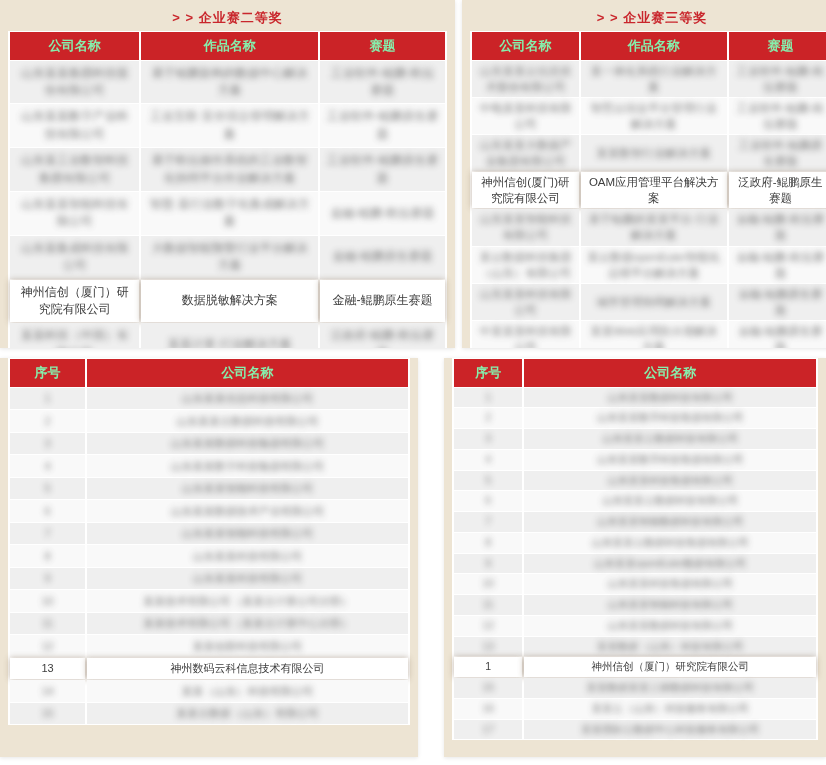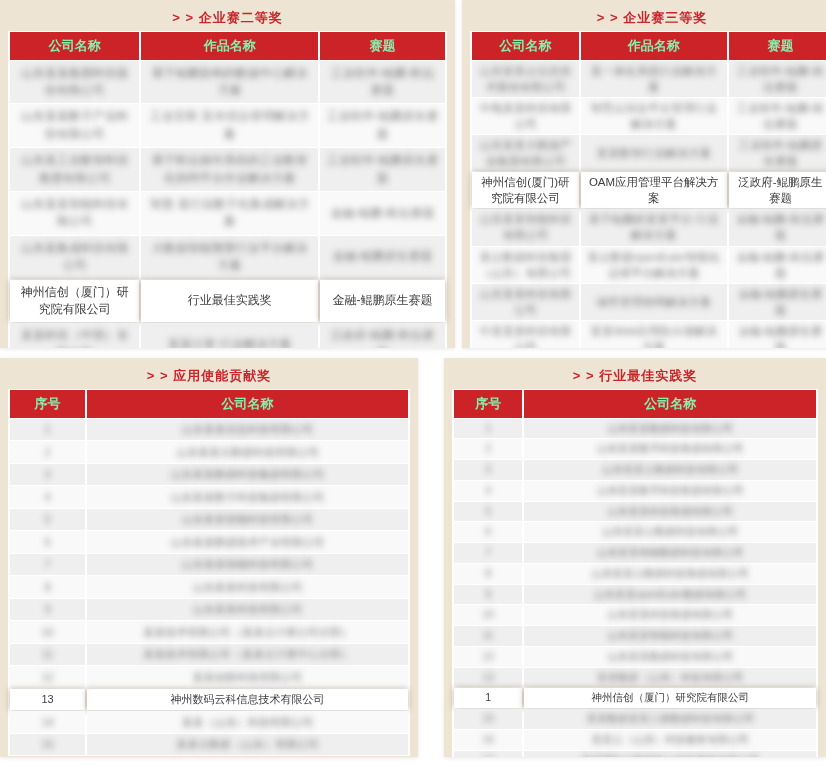--- a/index.html
+++ b/index.html
@@ -97,21 +97,21 @@
             <td><span class="blur">智慧·某行业数字化集成解决方案</span></td>
             <td><span class="blur">金融-鲲鹏·欧拉赛题</span></td>
           </tr>
           <tr>
             <td><span class="blur">山东某集成科技有限公司</span></td>
             <td><span class="blur">大数据智能预警行业平台解决方案</span></td>
             <td><span class="blur">金融-鲲鹏原生赛题</span></td>
           </tr>
           <tr class="highlight">
             <td><span class="clear-text">神州信创（厦门）研究院有限公司</span></td>
-            <td><span class="clear-text">行业最佳实践奖</span></td>
+            <td><span class="clear-text">数据脱敏解决方案</span></td>
             <td><span class="clear-text">金融-鲲鹏原生赛题</span></td>
           </tr>
           <tr>
             <td><span class="blur">某某科技（中国）有限公司</span></td>
             <td><span class="blur">某某计算·行业解决方案</span></td>
             <td><span class="blur">泛政府-鲲鹏·欧拉赛题</span></td>
           </tr>
         </tbody>
     </table>
   </section>
@@ -165,21 +165,20 @@
           <tr>
             <td><span class="blur">中某某某科技有限公司</span></td>
             <td><span class="blur">某某Web应用防火墙解决方案</span></td>
             <td><span class="blur">金融-鲲鹏原生赛题</span></td>
           </tr>
         </tbody>
     </table>
   </section>
 
   <section class="panel" id="panel-2">
-    <h2 class="panel-title">&gt; &gt; 应用使能贡献奖</h2>
     <table class="award-table two-col">
       <thead>
           <tr>
             <th>序号</th>
             <th>公司名称</th>
           </tr>
         </thead>
       <tbody>
           <tr>
             <td><span class="blur">1</span></td>
@@ -239,21 +238,20 @@
           </tr>
           <tr>
             <td><span class="blur">15</span></td>
             <td><span class="blur">某某云数据（山东）有限公司</span></td>
           </tr>
         </tbody>
     </table>
   </section>
 
   <section class="panel" id="panel-3">
-    <h2 class="panel-title">&gt; &gt; 行业最佳实践奖</h2>
     <table class="award-table two-col">
       <thead>
           <tr>
             <th>序号</th>
             <th>公司名称</th>
           </tr>
         </thead>
       <tbody>
           <tr>
             <td><span class="blur">1</span></td>

